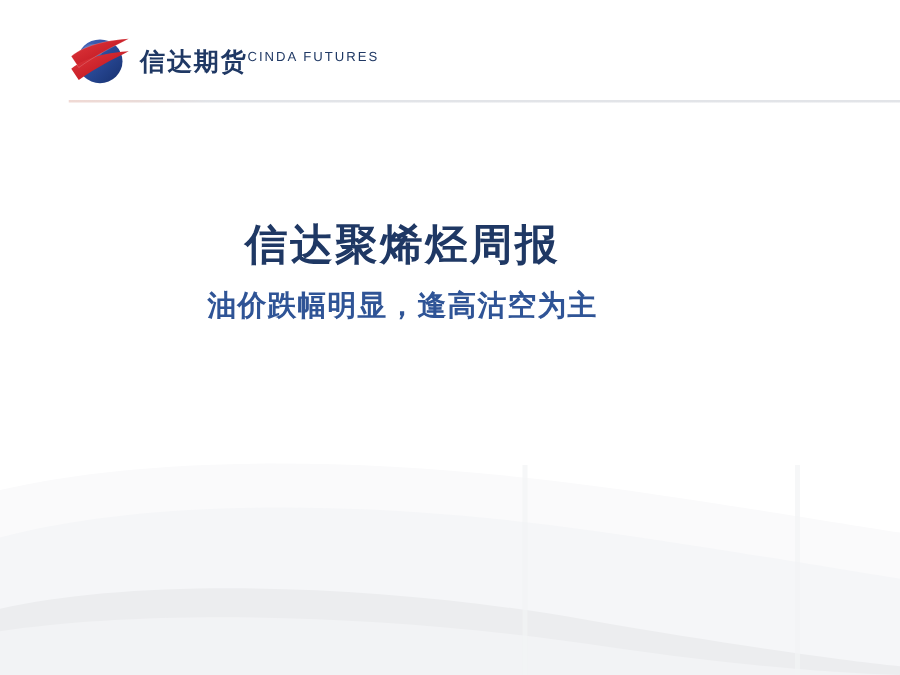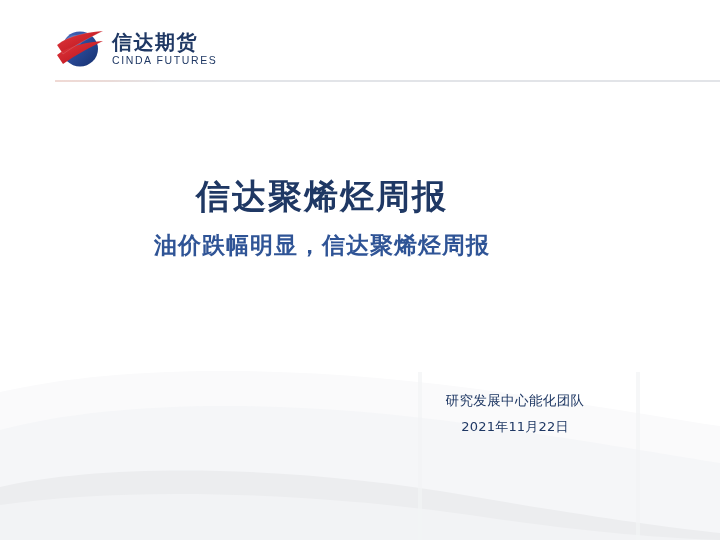--- a/index.html
+++ b/index.html
@@ -54,21 +54,21 @@
 
   #logo-mark {
     width: 50px;
     height: 42px;
     flex: 0 0 auto;
     display: block;
   }
 
   #logo-wordmark {
     display: flex;
-    flex-direction: column;
+    flex-direction: row;
     justify-content: flex-end;
     line-height: 1;
     padding-top: 1px;
   }
 
   #brand-cn {
     font-size: 20px;
     font-weight: bold;
     color: #1F3864;
     letter-spacing: 1.5px;
@@ -197,21 +197,17 @@
         <div id="brand-cn">信达期货</div>
         <div id="brand-en">CINDA FUTURES</div>
       </div>
     </div>
 
     <div id="header-rule"></div>
   </div>
 
   <div id="title-area">
     <div id="main-title">信达聚烯烃周报</div>
-    <div id="sub-title">油价跌幅明显，信达聚烯烃周报</div>
+    <div id="sub-title">油价跌幅明显，逢高沽空为主</div>
   </div>
 
-  <div id="byline">
-    <div id="byline-team">研究发展中心能化团队</div>
-    <div id="byline-date">2021年11月22日</div>
-  </div>
 
 </div>
 
 </body></html>

